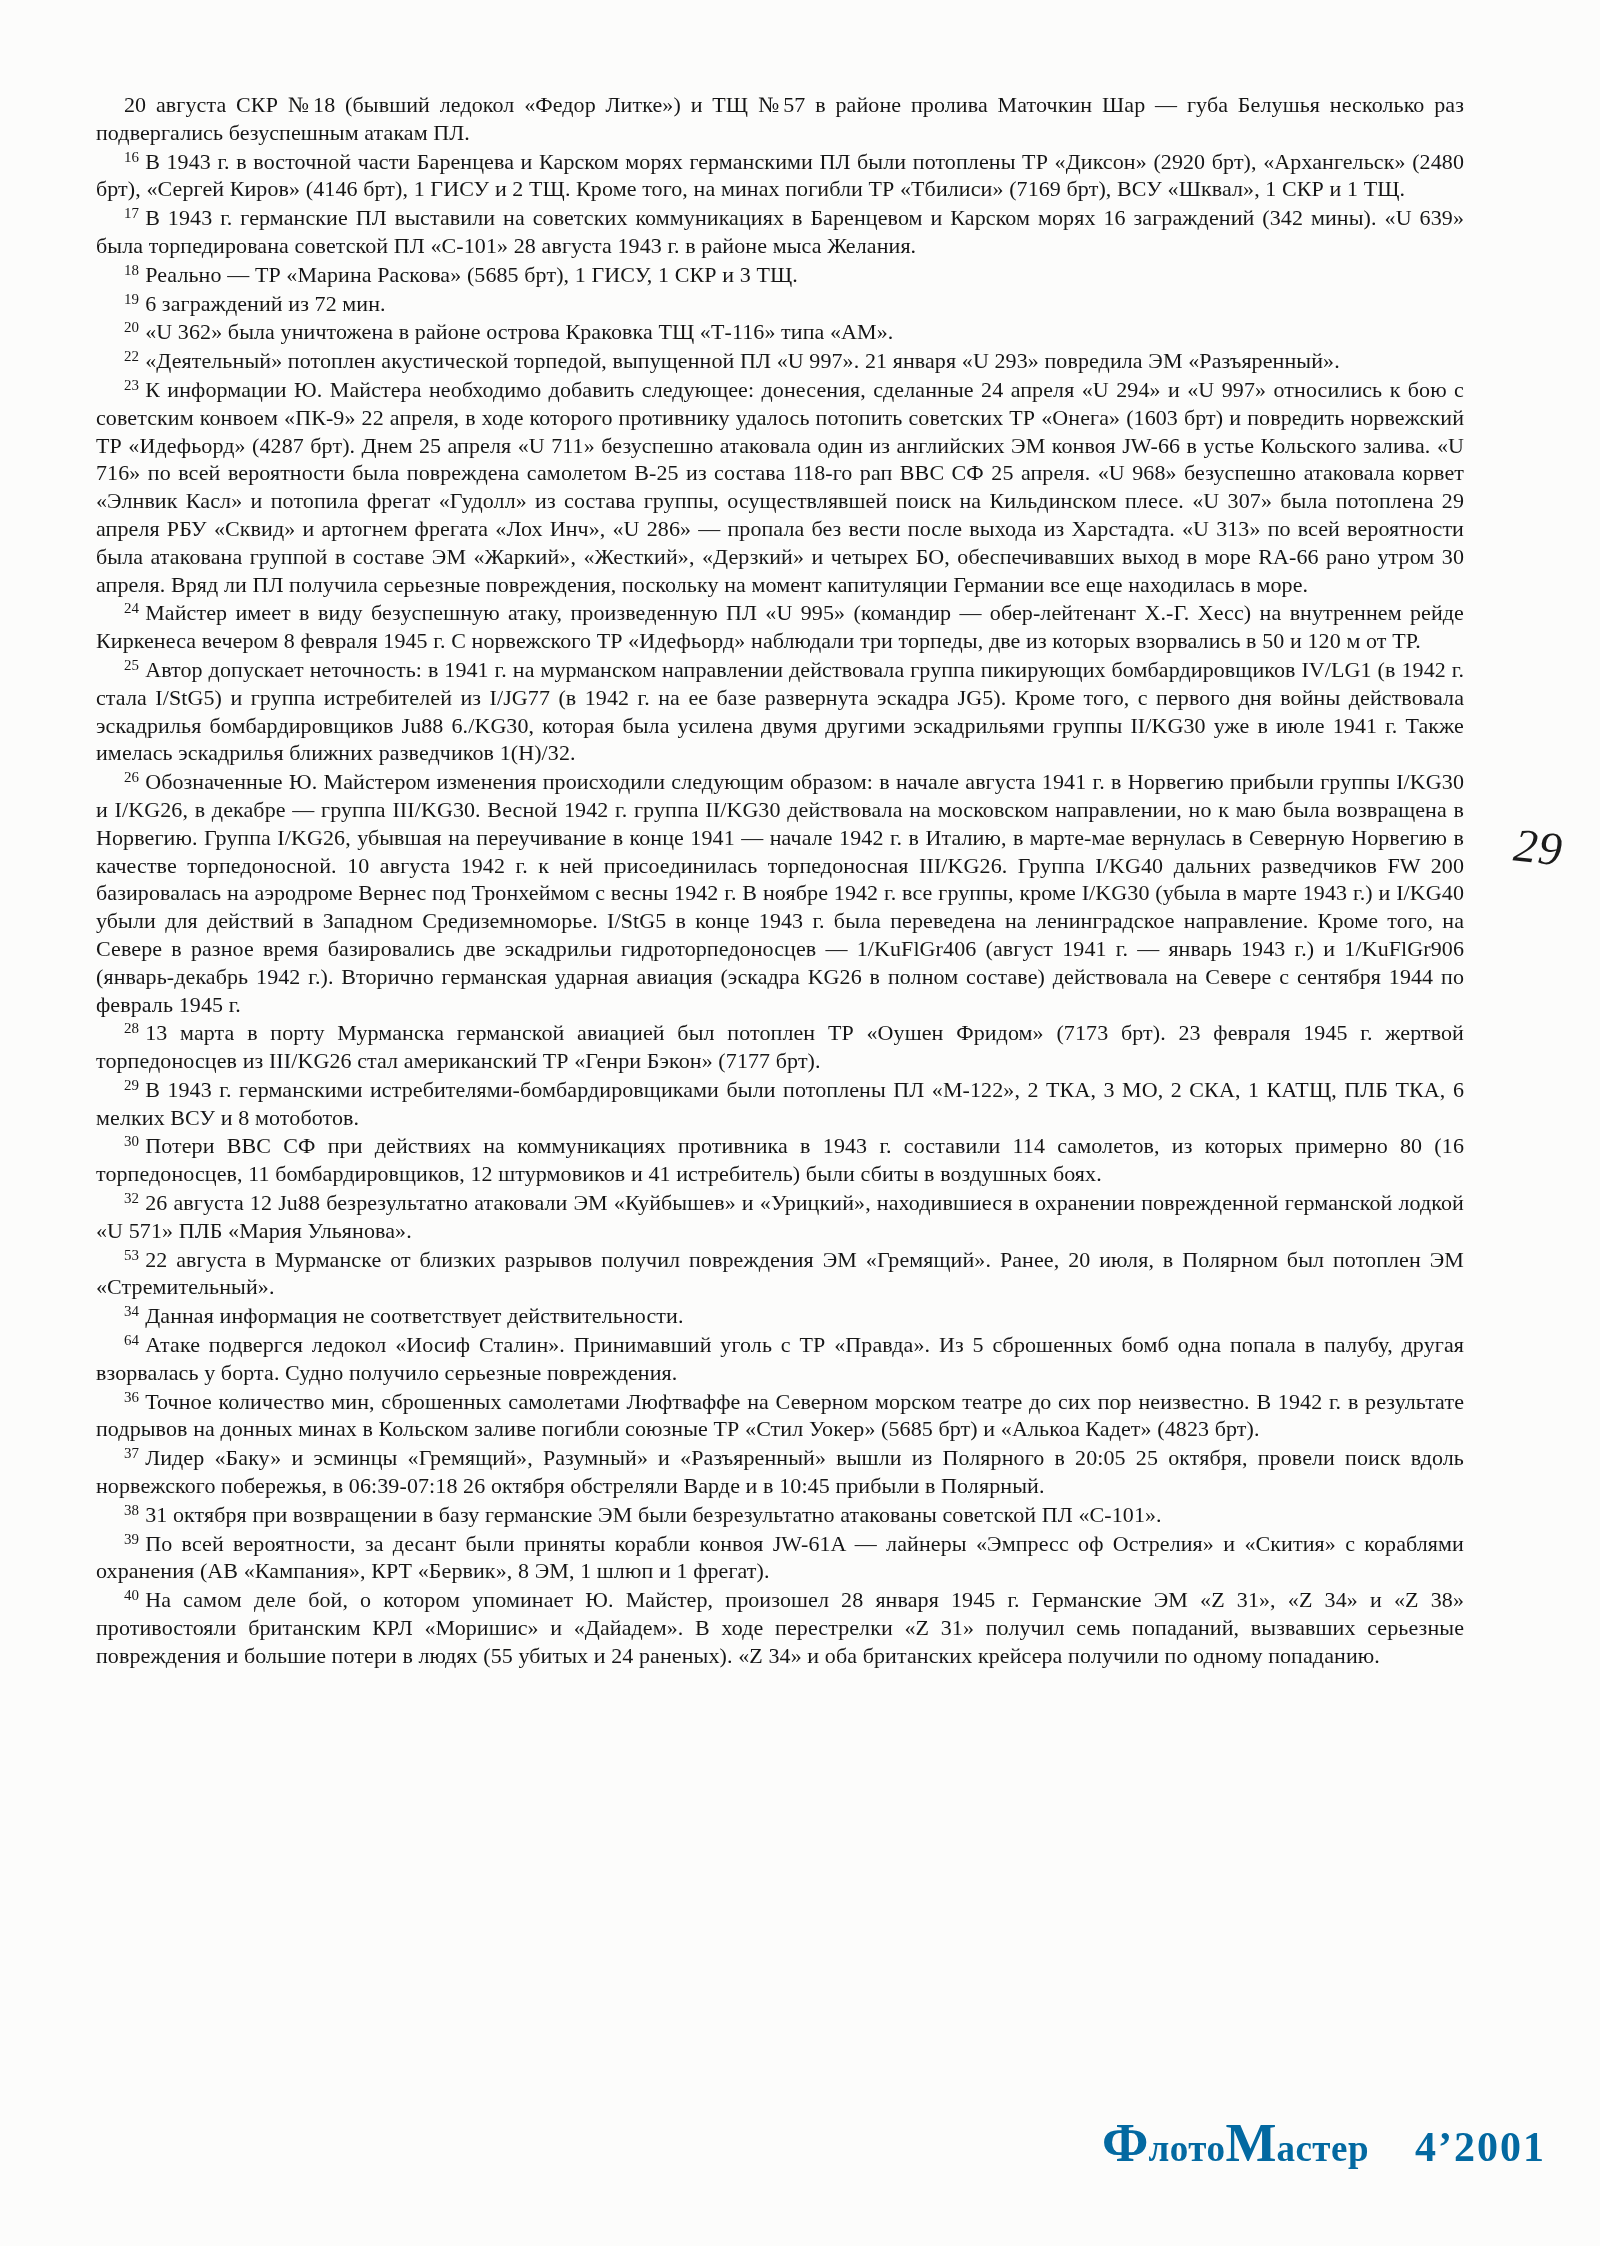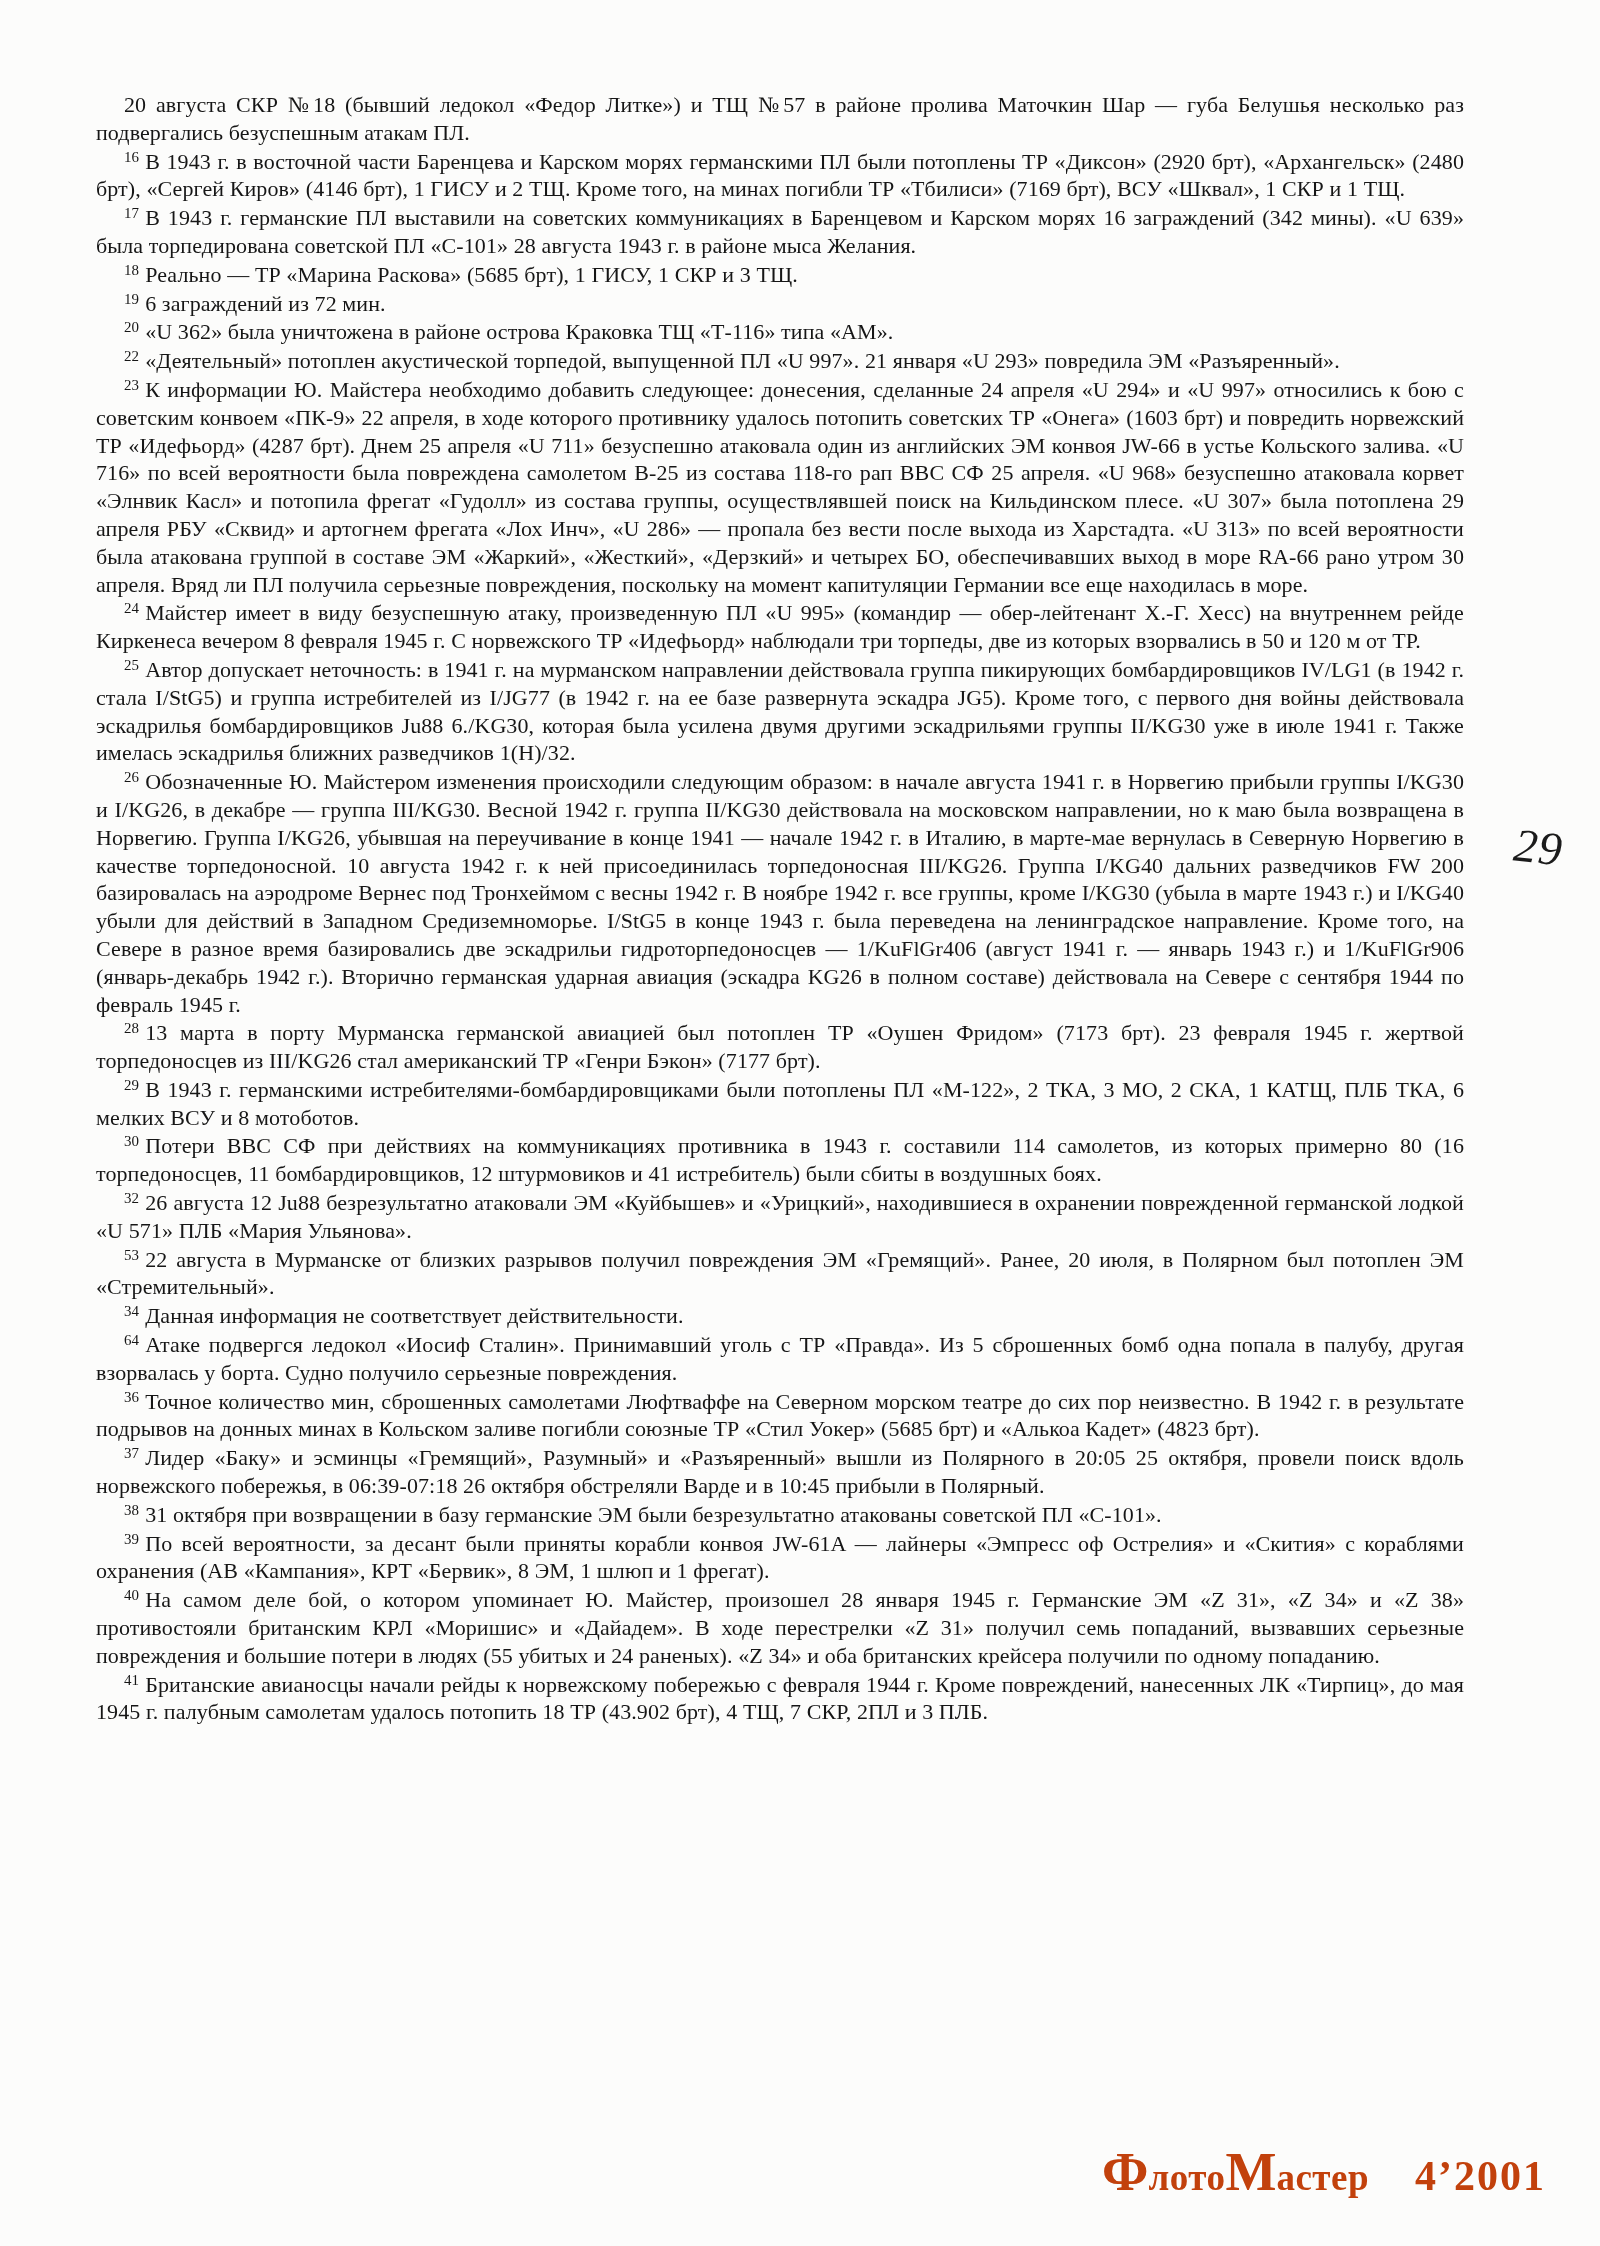--- a/index.html
+++ b/index.html
@@ -52,23 +52,22 @@
     font-weight: 500;
     transform: rotate(6deg);
     letter-spacing: 1px;
     color: #1b1b1b;
   }
   .footer {
     position: absolute;
     top: 2112px;
     right: 54px;
     white-space: nowrap;
-    color: #c2410c;
+    color: #0369a1;
     font-weight: bold;
-    margin-top: 29px;
   }
   .footer .logo-cap {
     font-size: 54px;
     letter-spacing: 0;
   }
   .footer .logo-low {
     font-size: 37px;
     letter-spacing: 0.5px;
   }
   .footer .issue {
@@ -125,21 +124,20 @@
   <p class="note"><sup class="note-num">36</sup><span>Точное количество мин, сброшенных самолетами Люфтваффе на Северном морском театре до сих пор неизвестно. В 1942 г. в результате подрывов на донных минах в Кольском заливе погибли союзные ТР «Стил Уокер» (5685 брт) и «Алькоа Кадет» (4823 брт).</span></p>
 
   <p class="note"><sup class="note-num">37</sup><span>Лидер «Баку» и эсминцы «Гремящий», Разумный» и «Разъяренный» вышли из Полярного в 20:05 25 октября, провели поиск вдоль норвежского побережья, в 06:39-07:18 26 октября обстреляли Варде и в 10:45 прибыли в Полярный.</span></p>
 
   <p class="note"><sup class="note-num">38</sup><span>31 октября при возвращении в базу германские ЭМ были безрезультатно атакованы советской ПЛ «С-101».</span></p>
 
   <p class="note"><sup class="note-num">39</sup><span>По всей вероятности, за десант были приняты корабли конвоя JW-61A — лайнеры «Эмпресс оф Острелия» и «Скития» с кораблями охранения (АВ «Кампания», КРТ «Бервик», 8 ЭМ, 1 шлюп и 1 фрегат).</span></p>
 
   <p class="note"><sup class="note-num">40</sup><span>На самом деле бой, о котором упоминает Ю. Майстер, произошел 28 января 1945 г. Германские ЭМ «Z 31», «Z 34» и «Z 38» противостояли британским КРЛ «Моришис» и «Дайадем». В ходе перестрелки «Z 31» получил семь попаданий, вызвавших серьезные повреждения и большие потери в людях (55 убитых и 24 раненых). «Z 34» и оба британских крейсера получили по одному попаданию.</span></p>
 
-  <p class="note"><sup class="note-num">41</sup><span>Британские авианосцы начали рейды к норвежскому побережью с февраля 1944 г. Кроме повреждений, нанесенных ЛК «Тирпиц», до мая 1945 г. палубным самолетам удалось потопить 18 ТР (43.902 брт), 4 ТЩ, 7 СКР, 2ПЛ и 3 ПЛБ.</span></p>
 </div>
 
   <div class="page-number">29</div>
 
   <div class="footer">
     <span><span class="logo-cap">Ф</span><span class="logo-low">лото</span><span class="logo-cap">М</span><span class="logo-low">астер</span></span>
     <span class="issue">4’2001</span>
   </div>
 
 </div>

